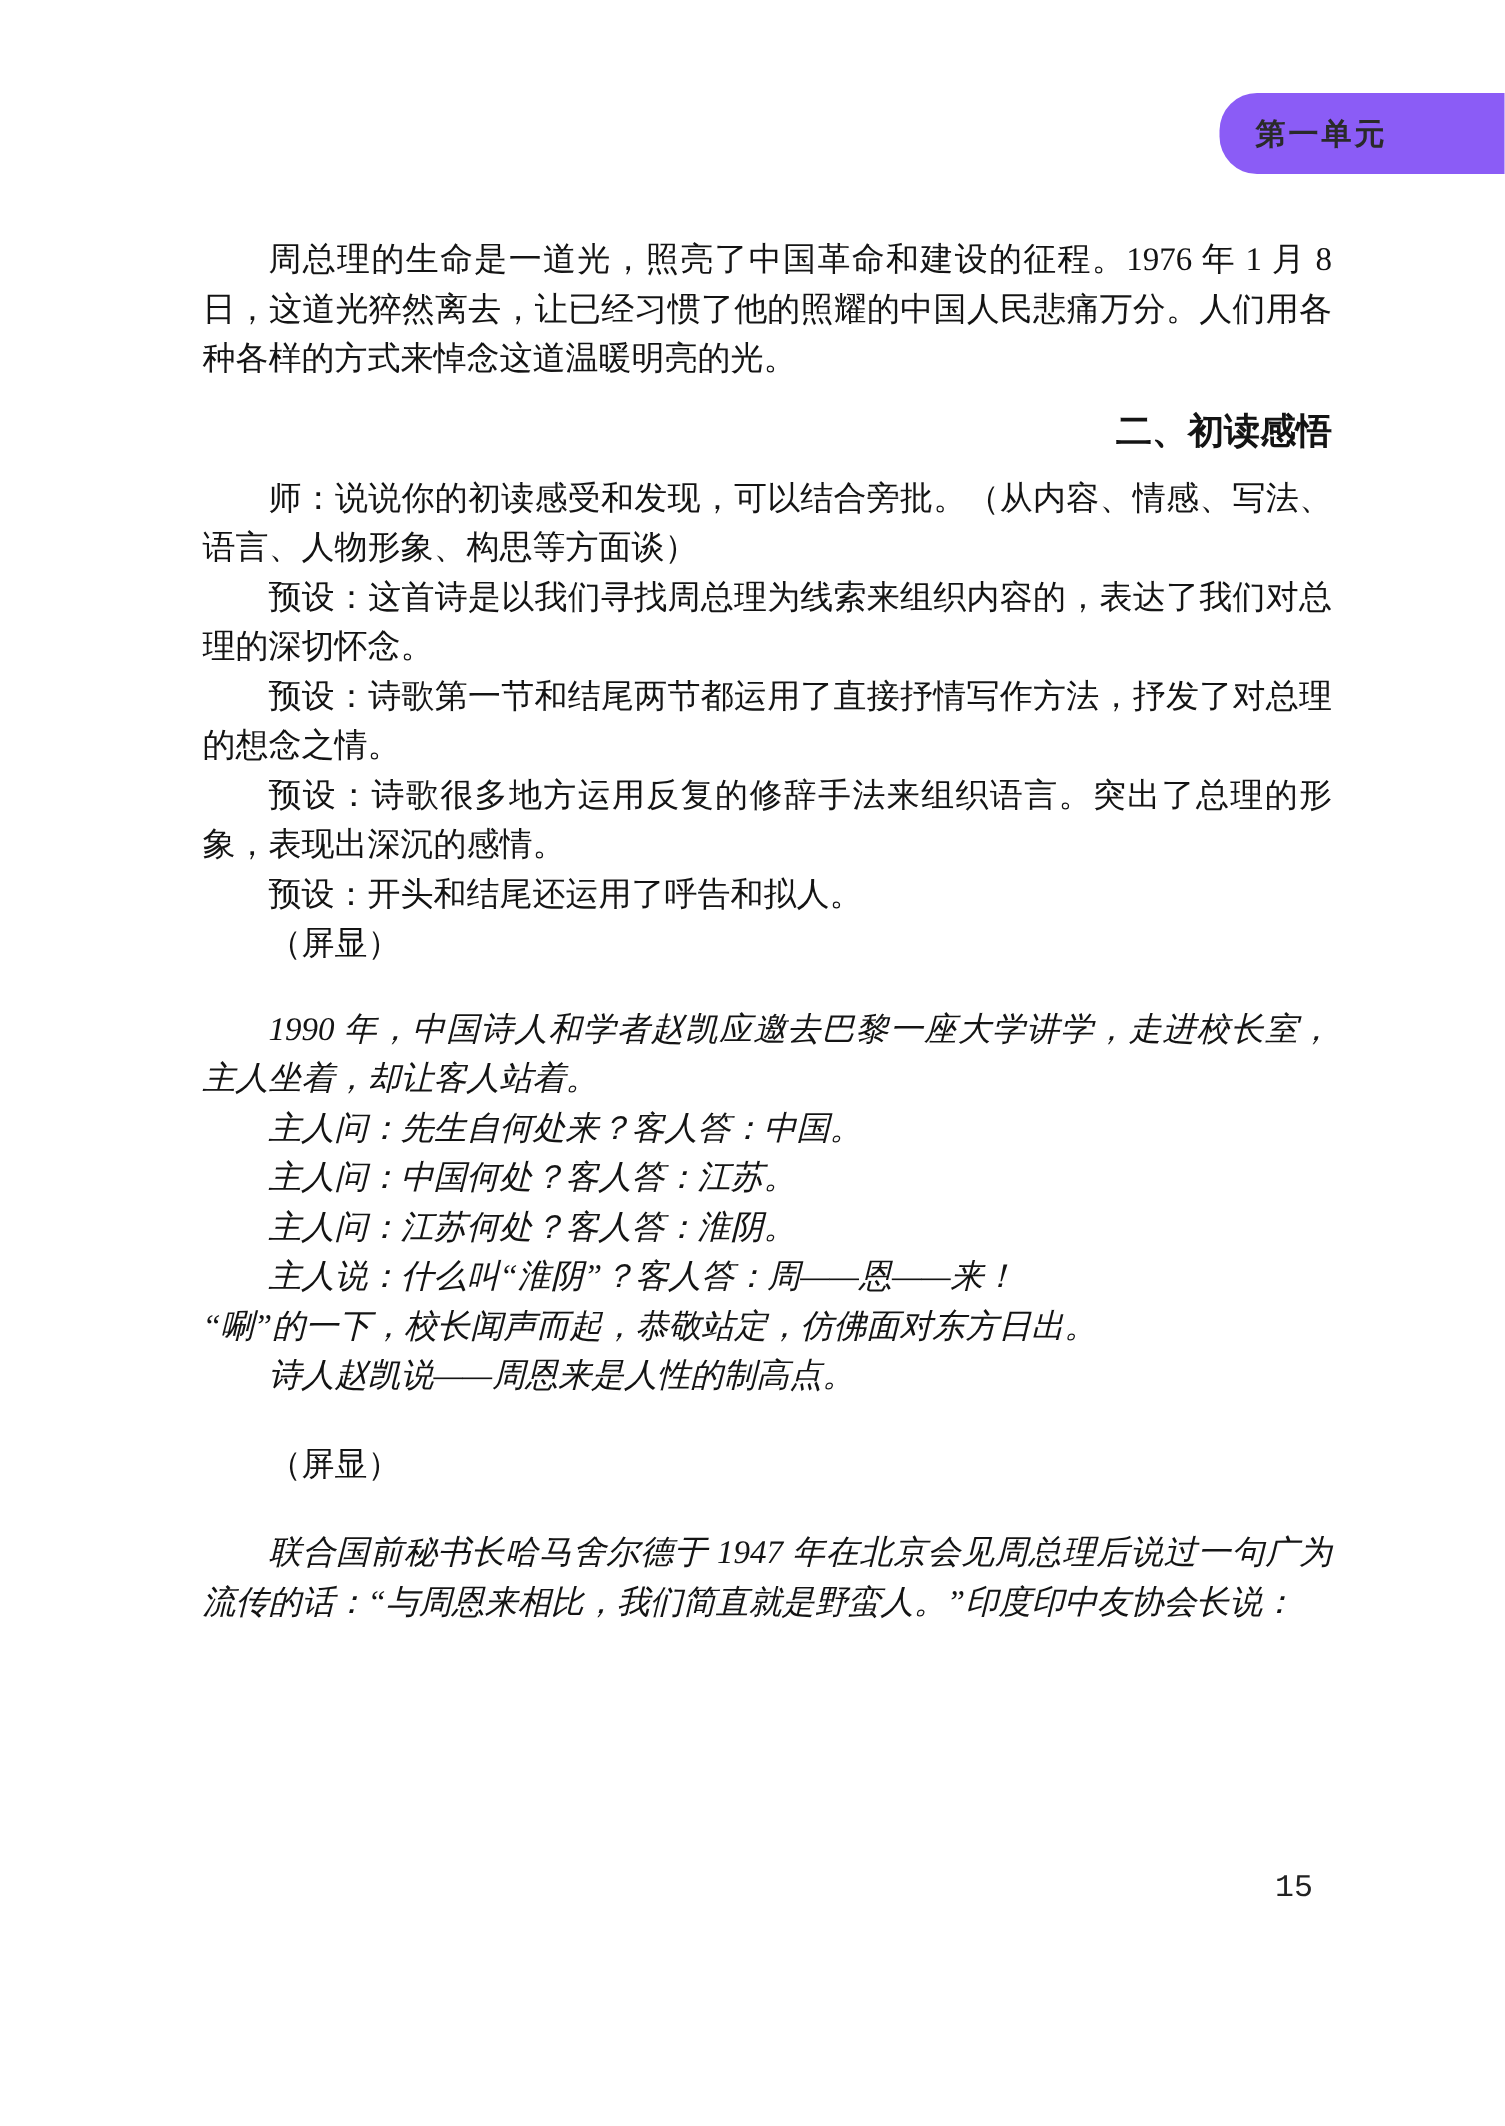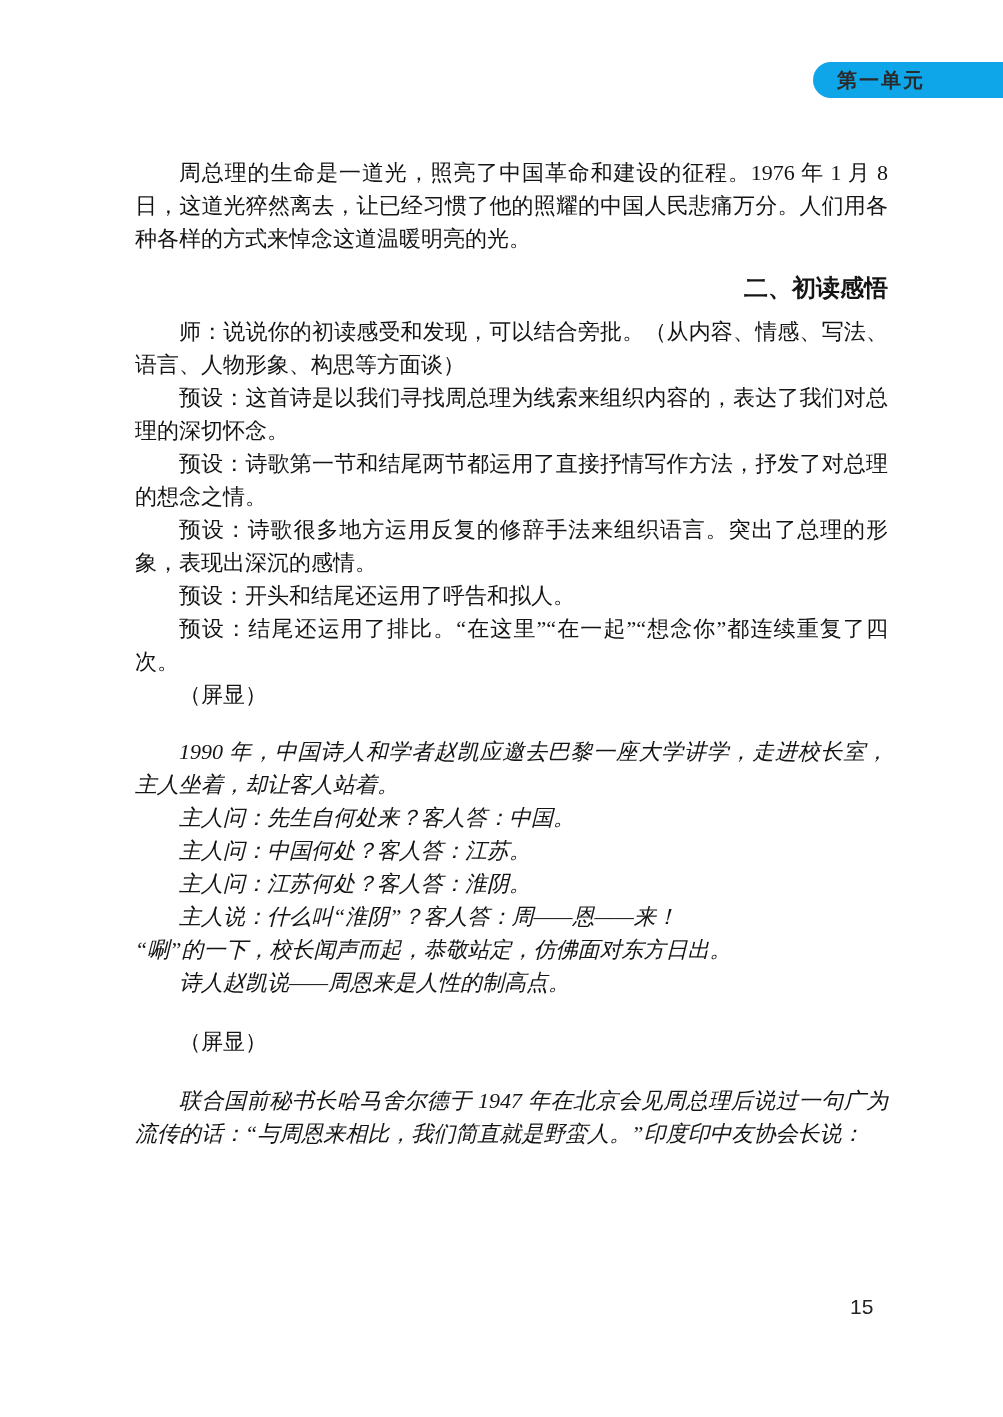--- a/index.html
+++ b/index.html
@@ -8,22 +8,22 @@
     background: #ffffff;
     position: relative;
     overflow: hidden;
     font-family: "Liberation Serif", "DejaVu Serif", serif;
     color: #141414;
   }
   
   .unit-tab {
     position: absolute;
     top: 62px; right: 0;
-    width: 166px; height: 36px;
-    background: #0ea5e9;
+    width: 166px; height: 54px;
+    background: #8b5cf6;
     border-radius: 25px 0 0 25px;
     display: flex;
     align-items: center;
     padding-left: 24px;
   }
   .unit-tab .label {
     font-family: "Liberation Sans", "DejaVu Sans", sans-serif;
     font-weight: bold;
     font-size: 20px;
     letter-spacing: 2px;
@@ -51,42 +51,41 @@
     text-align: right;
   }
   .kaiti {
     font-style: italic;   
   }
   .noindent { text-indent: 0 !important; }
   .gap-md { margin-top: 24px !important; }
   .gap-lg { margin-top: 26px !important; }
   .page-number {
     position: absolute;
-    left: 850px; top: 1295px;
-    font-family: Liberation Sans, sans-serif;
+    left: 850px; top: 1248px;
+    font-family: Liberation Mono, monospace;
     font-size: 21px;
     color: #222222;
   }
 </style>
 </head>
 <body>
 
 <div class="unit-tab">
   <span class="label">第一单元</span>
 </div>
 
 <div class="content">
   <p>周总理的生命是一道光，照亮了中国革命和建设的征程。1976 年 1 月 8 日，这道光猝然离去，让已经习惯了他的照耀的中国人民悲痛万分。人们用各种各样的方式来悼念这道温暖明亮的光。</p>
   <p class="heading">二、初读感悟</p>
   <p>师：说说你的初读感受和发现，可以结合旁批。（从内容、情感、写法、语言、人物形象、构思等方面谈）</p>
   <p>预设：这首诗是以我们寻找周总理为线索来组织内容的，表达了我们对总理的深切怀念。</p>
   <p>预设：诗歌第一节和结尾两节都运用了直接抒情写作方法，抒发了对总理的想念之情。</p>
   <p>预设：诗歌很多地方运用反复的修辞手法来组织语言。突出了总理的形象，表现出深沉的感情。</p>
   <p>预设：开头和结尾还运用了呼告和拟人。</p>
-  <p>预设：结尾还运用了排比。“在这里”“在一起”“想念你”都连续重复了四次。</p>
   <p>（屏显）</p>
   <p class="kaiti gap-md">1990 年，中国诗人和学者赵凯应邀去巴黎一座大学讲学，走进校长室，主人坐着，却让客人站着。</p>
   <p class="kaiti">主人问：先生自何处来？客人答：中国。</p>
   <p class="kaiti">主人问：中国何处？客人答：江苏。</p>
   <p class="kaiti">主人问：江苏何处？客人答：淮阴。</p>
   <p class="kaiti">主人说：什么叫“淮阴”？客人答：周——恩——来！</p>
   <p class="kaiti noindent">“唰”的一下，校长闻声而起，恭敬站定，仿佛面对东方日出。</p>
   <p class="kaiti">诗人赵凯说——周恩来是人性的制高点。</p>
   <p class="gap-lg">（屏显）</p>
   <p class="kaiti gap-lg">联合国前秘书长哈马舍尔德于 1947 年在北京会见周总理后说过一句广为流传的话：“与周恩来相比，我们简直就是野蛮人。”印度印中友协会长说：</p>

